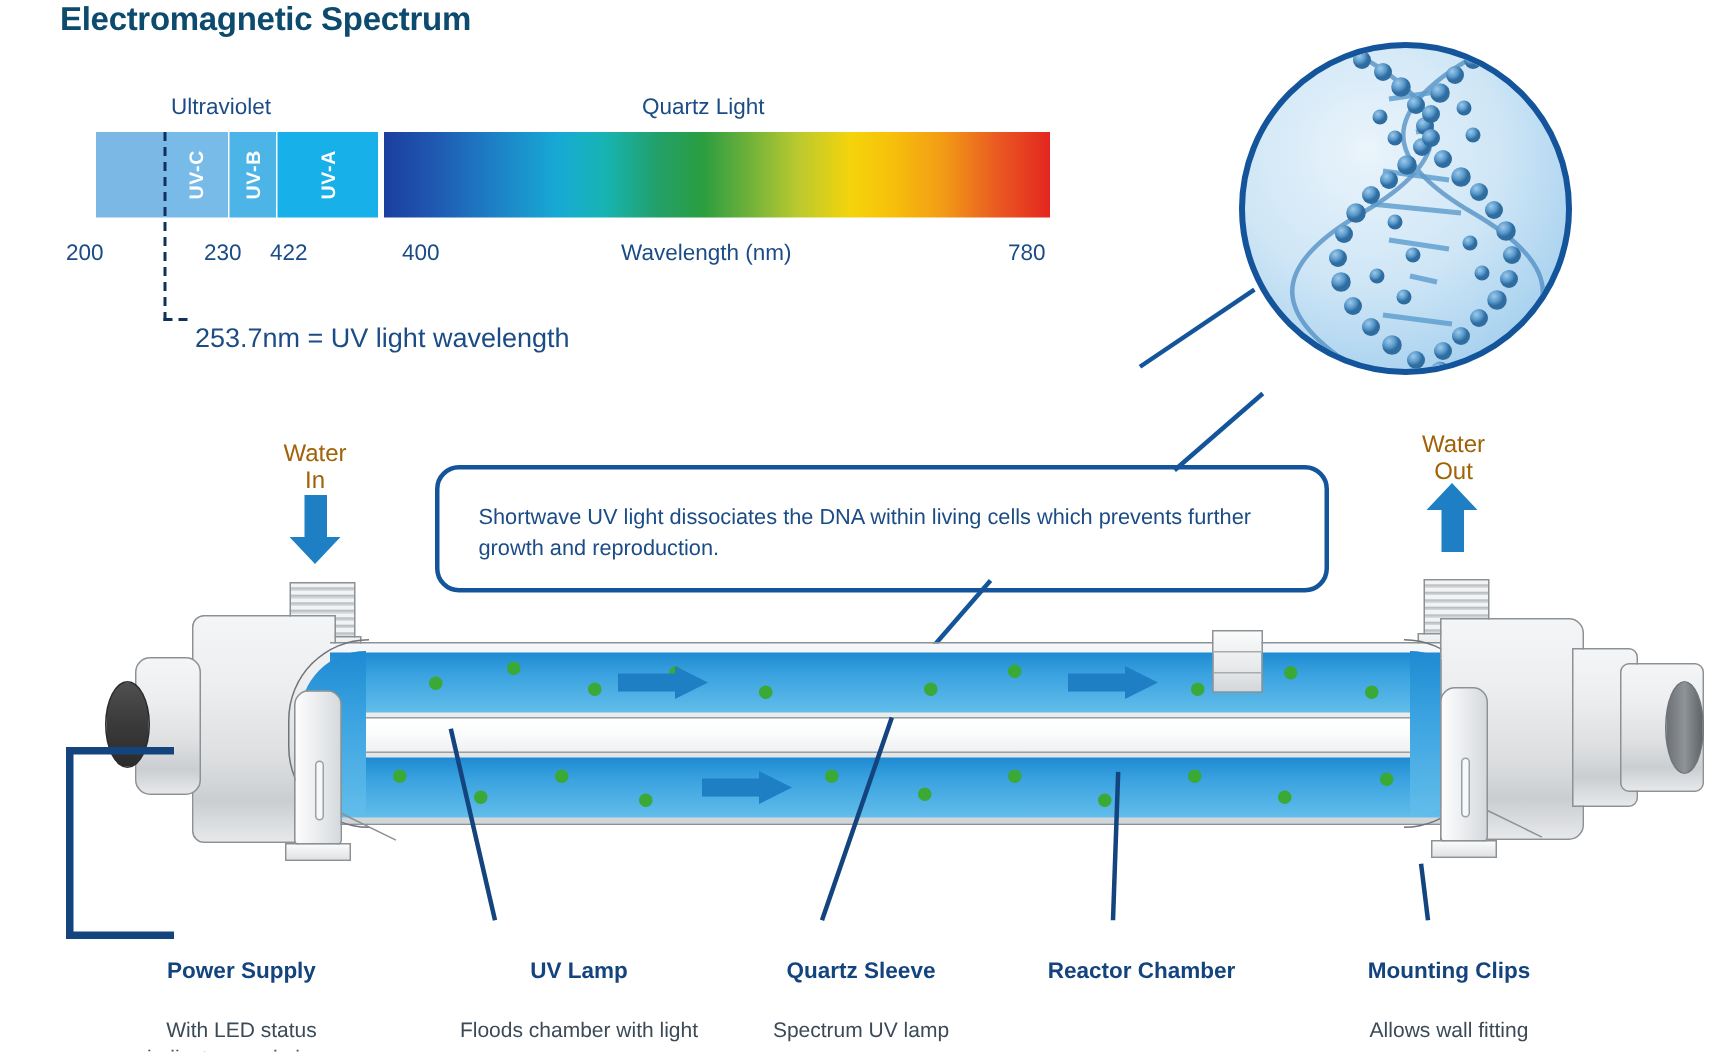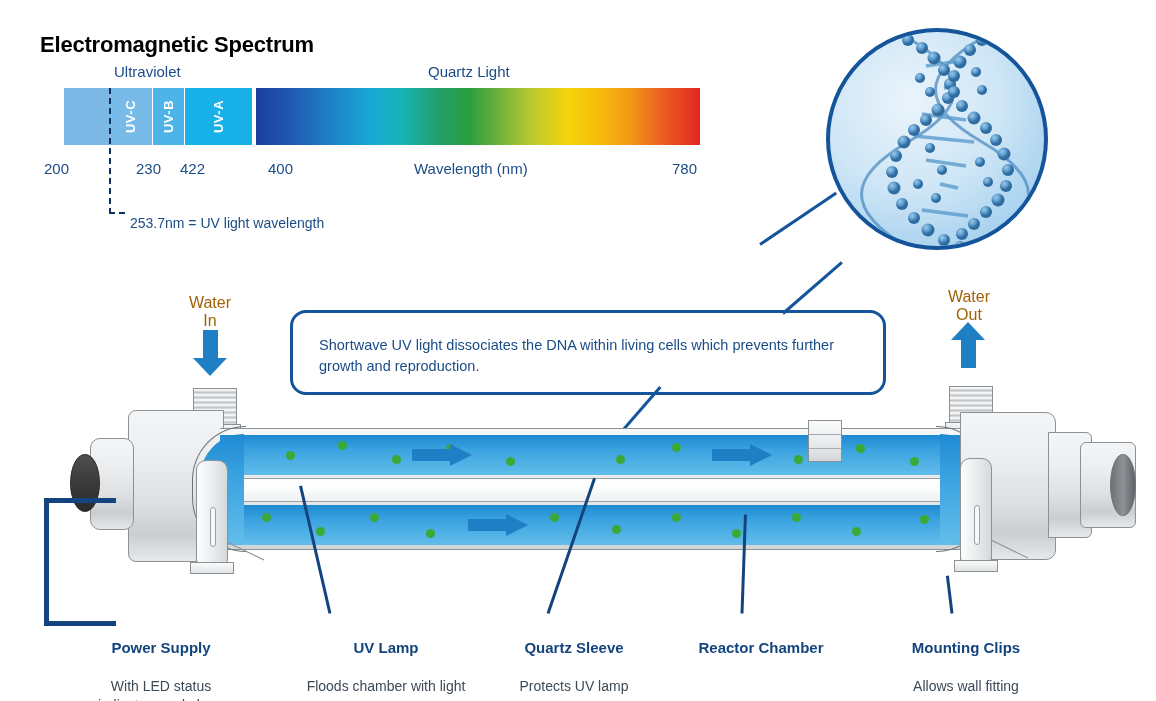--- a/index.html
+++ b/index.html
@@ -6,22 +6,22 @@
   html, body {
     width: 1156px; height: 701px;
     background: #ffffff;
     font-family: "Liberation Sans", sans-serif;
     overflow: hidden;
   }
   #stage { position: relative; width: 1156px; height: 701px; }
 
   
   .title {
-    position: absolute; left: 40px; top: 32px;
-    font-size: 22px; font-weight: bold; color: #000000;
+    position: absolute; left: 40px; top: 0;
+    font-size: 22px; font-weight: bold; color: #0c4a6e;
     letter-spacing: -0.2px;
   }
 
   
   .band-head {
     position: absolute; font-size: 15px; color: #1b4c86;
     white-space: nowrap;
   }
   #uv-head { left: 114px; top: 63px; }
   #vis-head { left: 428px; top: 63px; }
@@ -64,21 +64,21 @@
   #dash-v {
     position: absolute; left: 109px; top: 88px; width: 0; height: 126px;
     border-left: 2px dashed #10315c;
   }
   #dash-h {
     position: absolute; left: 109px; top: 212px; width: 16px; height: 0;
     border-top: 2px dashed #10315c;
   }
   #uvnote {
     position: absolute; left: 130px; top: 215px;
-    font-size: 14px; color: #1b4c86; white-space: nowrap;
+    font-size: 18px; color: #1b4c86; white-space: nowrap;
   }
 
   
   #dna-circle {
     position: absolute; left: 826px; top: 28px; width: 222px; height: 222px;
     border-radius: 50%; border: 4px solid #14549b; overflow: hidden;
     background: radial-gradient(circle at 38% 32%, #eaf4fb 0%, #cfe6f6 45%, #a9d2ef 78%, #8dc2e8 100%);
   }
   #dna-line {
     position: absolute; left: 760px; top: 243px;
@@ -526,21 +526,21 @@
     <div class="ttl">Power Supply</div>
     <div class="sub">With LED status
 indicators and alarm</div>
   </div>
   <div class="cap" id="cap-lamp">
     <div class="ttl">UV Lamp</div>
     <div class="sub">Floods chamber with light</div>
   </div>
   <div class="cap" id="cap-quartz">
     <div class="ttl">Quartz Sleeve</div>
-    <div class="sub">Protects UV lamp</div>
+    <div class="sub">Spectrum UV lamp</div>
   </div>
   <div class="cap" id="cap-reactor">
     <div class="ttl">Reactor Chamber</div>
   </div>
   <div class="cap" id="cap-clips">
     <div class="ttl">Mounting Clips</div>
     <div class="sub">Allows wall fitting</div>
   </div>
 
 </div>

